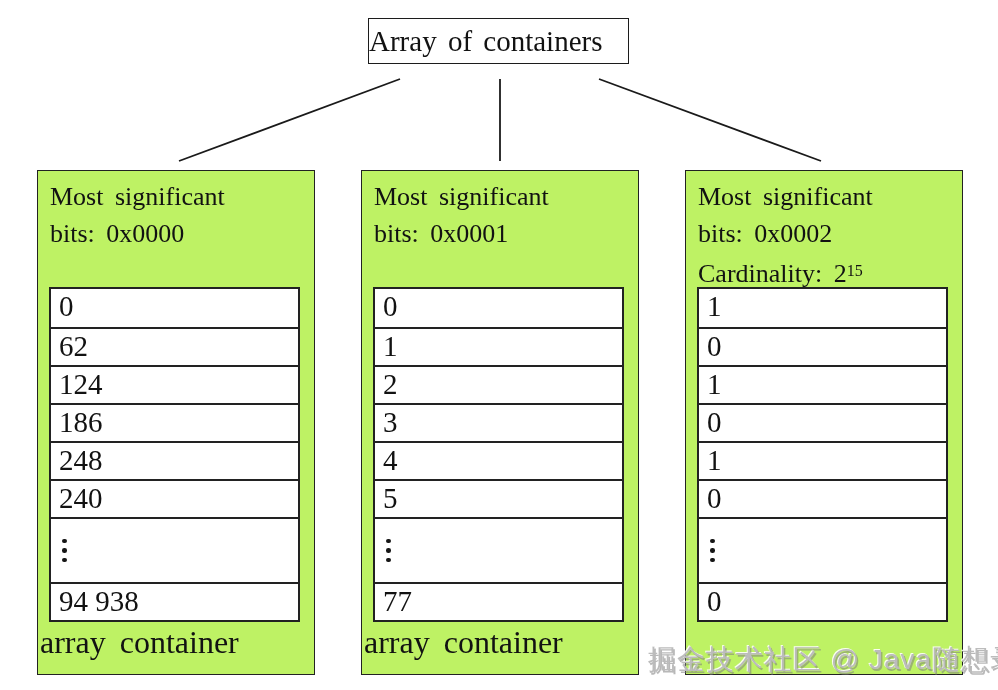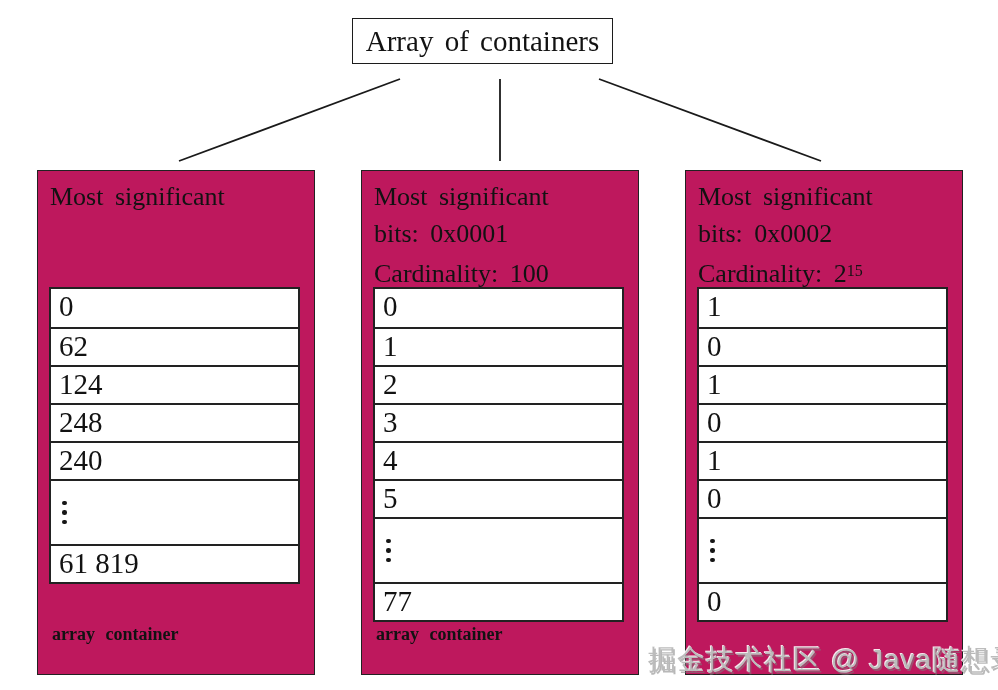--- a/index.html
+++ b/index.html
@@ -2,49 +2,49 @@
 <html><head>
 <meta charset="utf-8">
 <style>
   html,body { margin:0; padding:0; background:#ffffff; }
   .stage {
     position:relative; width:998px; height:690px; overflow:hidden;
     background:#ffffff; color:#121212;
     font-family:"Liberation Serif","DejaVu Serif",serif;
   }
   .top-box {
-    position:absolute; left:352px; top:18px; width:261px; height:46px;
+    position:absolute; left:368px; top:18px; width:261px; height:46px;
     border:1.6px solid #1c1c1c; box-sizing:border-box;
-    display:flex; align-items:center; justify-content:center;
+    display:flex; align-items:center; justify-content:flex-start;
     font-size:29px; word-spacing:4px; background:#fff;
   }
   svg.connectors { position:absolute; left:0; top:0; width:998px; height:690px; }
   .container-box {
     position:absolute; top:170px; width:278px; height:505px;
-    border:1.8px solid #222; box-sizing:border-box; background:#be185d;
+    border:1.8px solid #222; box-sizing:border-box; background:#bef264;
   }
   .c0 { left:37px; } .c1 { left:361px; } .c2 { left:685px; }
   .hdr {
     padding:7px 10px 0 12px; font-size:26px; line-height:37px; word-spacing:5px;
   }
   .hdr sup { font-size:16px; vertical-align:6px; letter-spacing:0; }
   .rows {
     position:absolute; left:11px; top:116px; width:251px;
     border:2px solid #222; box-sizing:border-box; background:#fff;
   }
   .cell-row {
     height:38px; box-sizing:border-box; border-top:2.5px solid #222;
     font-size:29px; line-height:35px; padding-left:8px; overflow:hidden;
   }
   .cell-row:first-child { border-top:none; }
   .cell-row.ellipsis { height:65px; display:flex; align-items:center; }
   .vdots { display:flex; flex-direction:column; gap:5px; padding-left:3px; }
   .vdot { width:4.5px; height:4.5px; border-radius:50%; background:#161616; }
   .ctr-label {
-    position:absolute; left:14px; top:453px; font-size:18px; word-spacing:6px;font-weight:bold;
+    position:absolute; left:2px; top:453px; font-size:32px; word-spacing:6px;
   }
   .watermark {
     position:absolute; left:648px; top:641px; width:350px;
     font-size:28px; letter-spacing:1px; color:#bcbcbc;
     font-family:"Liberation Sans","DejaVu Sans",sans-serif;
     text-shadow:1.5px 1.5px 0 rgba(125,125,125,0.55), -1px -1px 0 rgba(255,255,255,0.9);
     white-space:nowrap;
   }
 </style>
 </head>
@@ -58,44 +58,45 @@
 
   <svg class="connectors" viewBox="0 0 998 690" xmlns="http://www.w3.org/2000/svg">
     <line x1="400" y1="79" x2="179" y2="161" stroke="#1a1a1a" stroke-width="1.8"></line>
     <line x1="500" y1="79" x2="500" y2="161" stroke="#1a1a1a" stroke-width="1.8"></line>
     <line x1="599" y1="79" x2="821" y2="161" stroke="#1a1a1a" stroke-width="1.8"></line>
   </svg>
 
   <div class="container-box c0">
     <div class="hdr">
       <div>Most significant</div>
+      <div>bits: 0x0000</div>
     </div>
     <div class="rows">
         <div class="cell-row">0</div>
         <div class="cell-row">62</div>
         <div class="cell-row">124</div>
+        <div class="cell-row">186</div>
         <div class="cell-row">248</div>
         <div class="cell-row">240</div>
         <div class="cell-row ellipsis">
           <div class="vdots">
             <span class="vdot"></span>
             <span class="vdot"></span>
             <span class="vdot"></span>
           </div>
         </div>
-        <div class="cell-row">61 819</div>
+        <div class="cell-row">94 938</div>
       </div>
     <div class="ctr-label">array container</div>
   </div>
 
   <div class="container-box c1">
     <div class="hdr">
       <div>Most significant</div>
       <div>bits: 0x0001</div>
-      <div><span>Cardinality: 100</span><sup></sup></div>
     </div>
     <div class="rows">
         <div class="cell-row">0</div>
         <div class="cell-row">1</div>
         <div class="cell-row">2</div>
         <div class="cell-row">3</div>
         <div class="cell-row">4</div>
         <div class="cell-row">5</div>
         <div class="cell-row ellipsis">
           <div class="vdots">

